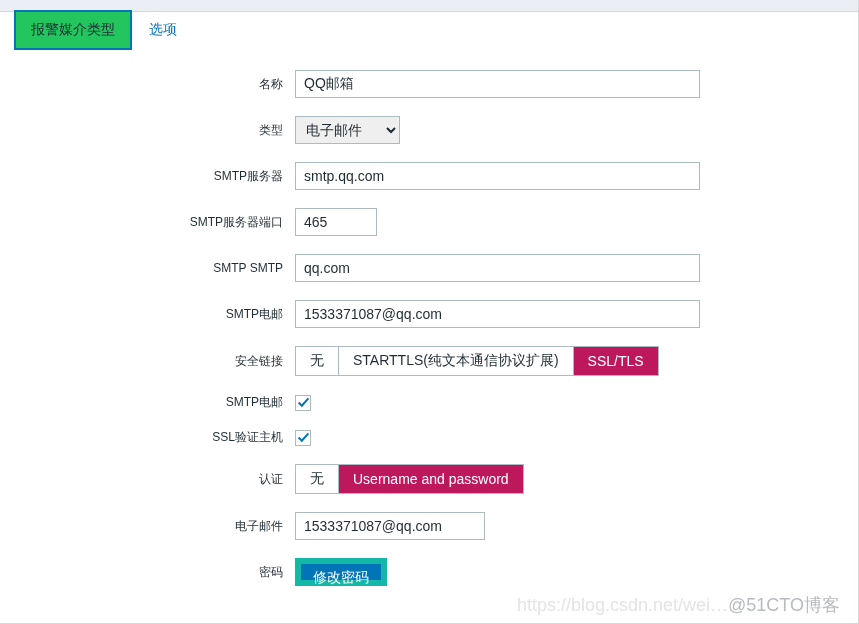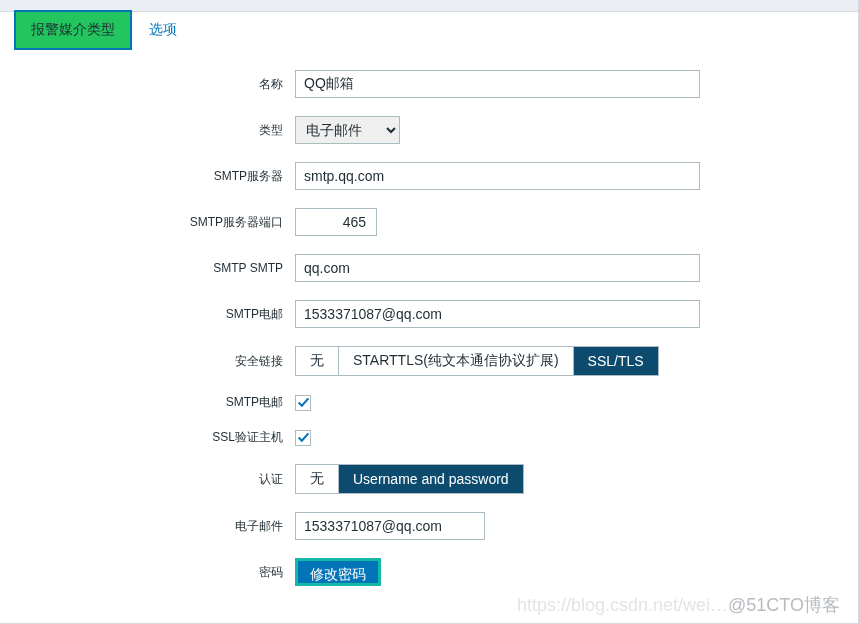--- a/index.html
+++ b/index.html
@@ -59,21 +59,21 @@
 input[type="text"], select {
   border: 1px solid #acbbc2;
   padding: 5px 8px;
   font-size: 14px;
   color: #1f2c33;
   font-family: inherit;
   height: 28px;
 }
 input.wide { width: 405px; }
 input.med { width: 190px; }
-input.port { width: 82px; text-align: right; padding-right: 10px; }
+input.port { width: 82px; text-align: left; padding-right: 10px; }
 select {
   width: 105px;
   padding: 4px 6px;
 }
 .btn-group {
   display: flex;
   border: 1px solid #acbbc2;
 }
 .btn-seg {
   padding: 5px 14px;
@@ -81,39 +81,39 @@
   background: #fff;
   cursor: pointer;
   font-size: 14px;
   color: #1f2c33;
   height: 28px;
   display: flex;
   align-items: center;
 }
 .btn-seg:last-child { border-right: none; }
 .btn-seg.selected {
-  background: #0c4a6e;
+  background: #be185d;
   color: #fff;
   border-color: #768d99;
 }
 .checkbox {
   width: 16px;
   height: 16px;
   border: 1px solid #acbbc2;
   display: inline-flex;
   align-items: center;
   justify-content: center;
   cursor: pointer;
 }
 .checkbox.checked svg { display: block; }
 .checkbox svg { display: none; width: 13px; height: 13px; }
 .btn-primary {
   background: #0275b8;
   color: #fff;
-  border: 3px solid #14b8a6;
+  border: 6px solid #14b8a6;
   padding: 5px 12px;
   font-size: 14px;
   cursor: pointer;
   height: 28px;
 }
 .watermark {
   position: absolute;
   right: 18px;
   bottom: 6px;
   color: #b8bcc0;

